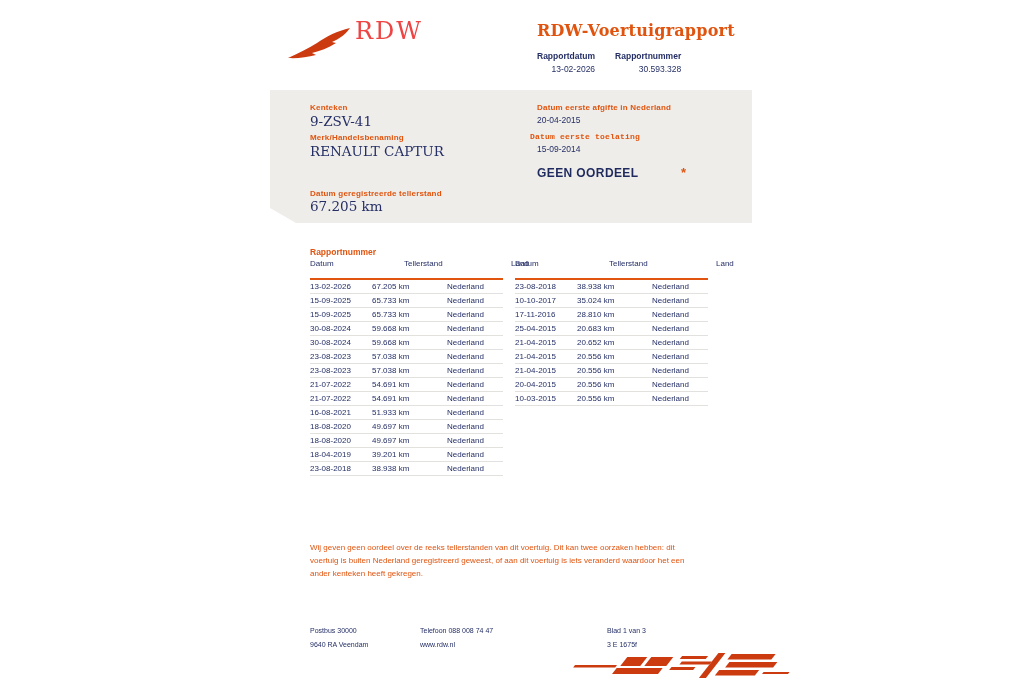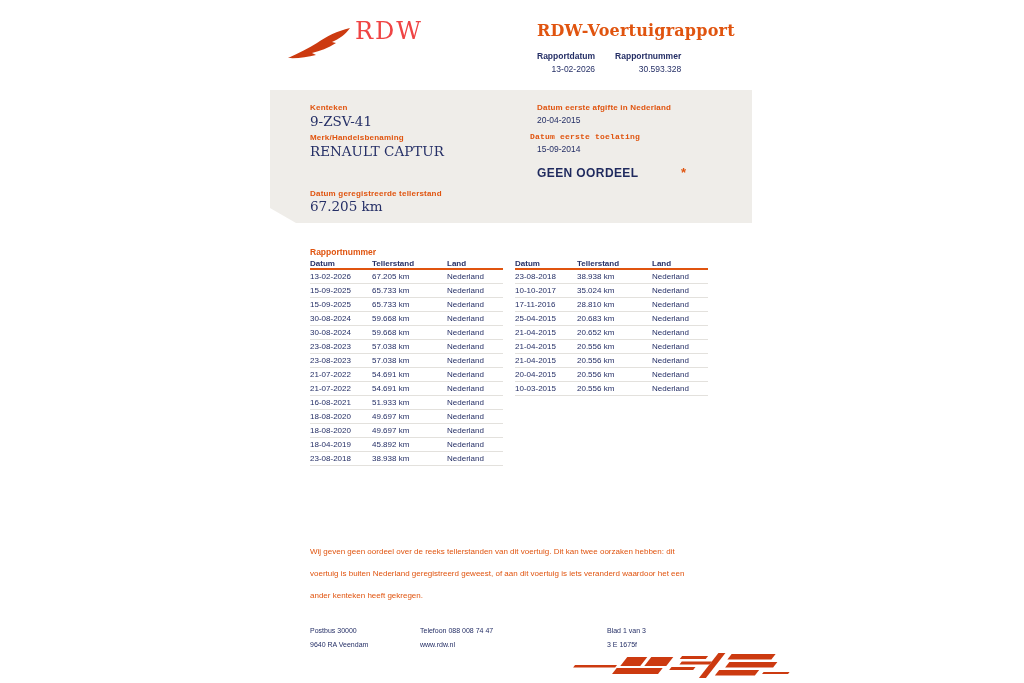--- a/index.html
+++ b/index.html
@@ -27,30 +27,30 @@
     clip-path:polygon(0 0,100% 0,100% 100%,26px 100%,0 calc(100% - 15px));}
   .olabel{font-size:8px;font-weight:bold;color:var(--orange);letter-spacing:.2px;}
   .serif-val{font-family:"DejaVu Serif",serif;font-size:13.5px;color:var(--navy);}
   .sans-val{font-size:8.5px;color:var(--navy);}
   .oordeel{font-size:12px;font-weight:bold;color:#1F2A5E;letter-spacing:.4px;}
   .star{font-size:13px;font-weight:bold;color:var(--orange);}
 
   
   .section-title{font-size:8.5px;font-weight:bold;color:var(--orange);}
   .mtable{width:193px;}
-  .thead{display:grid;grid-template-columns:62px 75px 1fr;font-size:8px;font-weight:bold;
-    color:var(--navy);padding-bottom:0;border-bottom:2px solid var(--orange);}
+  .thead{display:grid;grid-template-columns:62px 75px 1fr;font-size:8px;font-weight:normal;
+    color:var(--navy);padding-bottom:10px;border-bottom:2px solid var(--orange);gap:32px;}
   .trow{display:grid;grid-template-columns:62px 75px 1fr;font-size:8px;color:var(--navy);
     height:13px;align-items:center;border-bottom:1px solid #E3E1DD;}
   .right{}
 
   
   .fn-title{font-size:10px;font-weight:bold;color:#1F2A5E;letter-spacing:.3px;}
   .fn-star{font-size:10px;font-weight:bold;color:var(--orange);margin-right:3px;}
-  .fn-text{width:394px;font-size:8px;line-height:22px;color:var(--orange);margin-top:5px;}
+  .fn-text{width:394px;font-size:8px;line-height:13px;color:var(--orange);margin-top:5px;}
 
   
   .foot{font-size:7px;line-height:13.5px;color:var(--navy);}
 </style>
 </head>
 <body>
 
 <div class="page">
 
   <div class="abs" style="left:287px;top:27px;width:64px;height:32px;">
@@ -169,21 +169,21 @@
         </div>
 
         <div class="trow">
           <span>18-08-2020</span>
           <span>49.697 km</span>
           <span class="right">Nederland</span>
         </div>
 
         <div class="trow">
           <span>18-04-2019</span>
-          <span>45.892 km</span>
+          <span>39.201 km</span>
           <span class="right">Nederland</span>
         </div>
 
         <div class="trow">
           <span>23-08-2018</span>
           <span>38.938 km</span>
           <span class="right">Nederland</span>
         </div>
       </div>
   </div>

